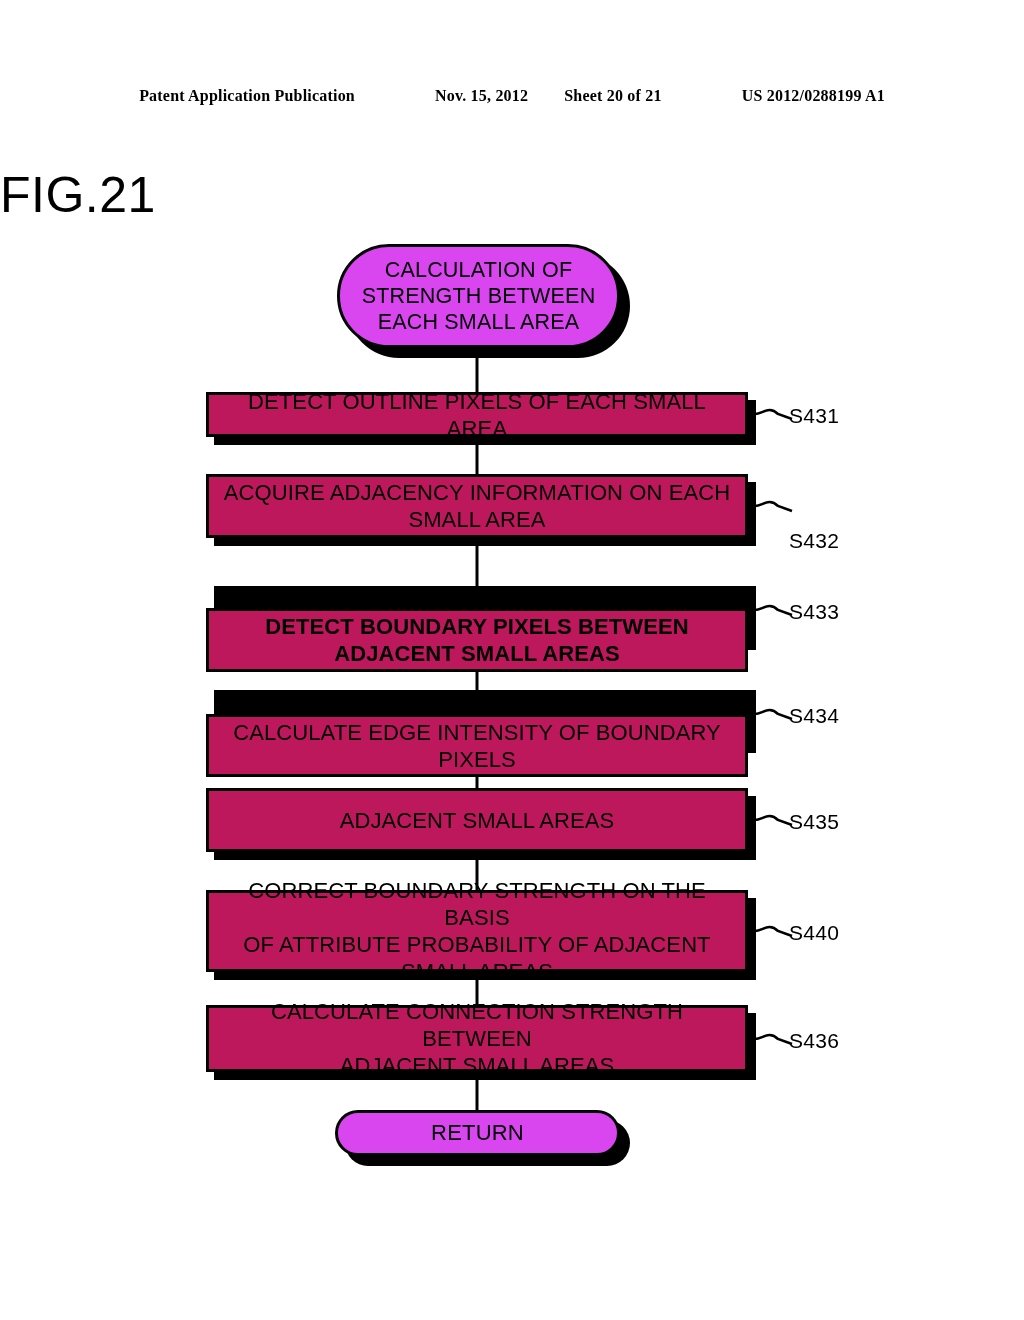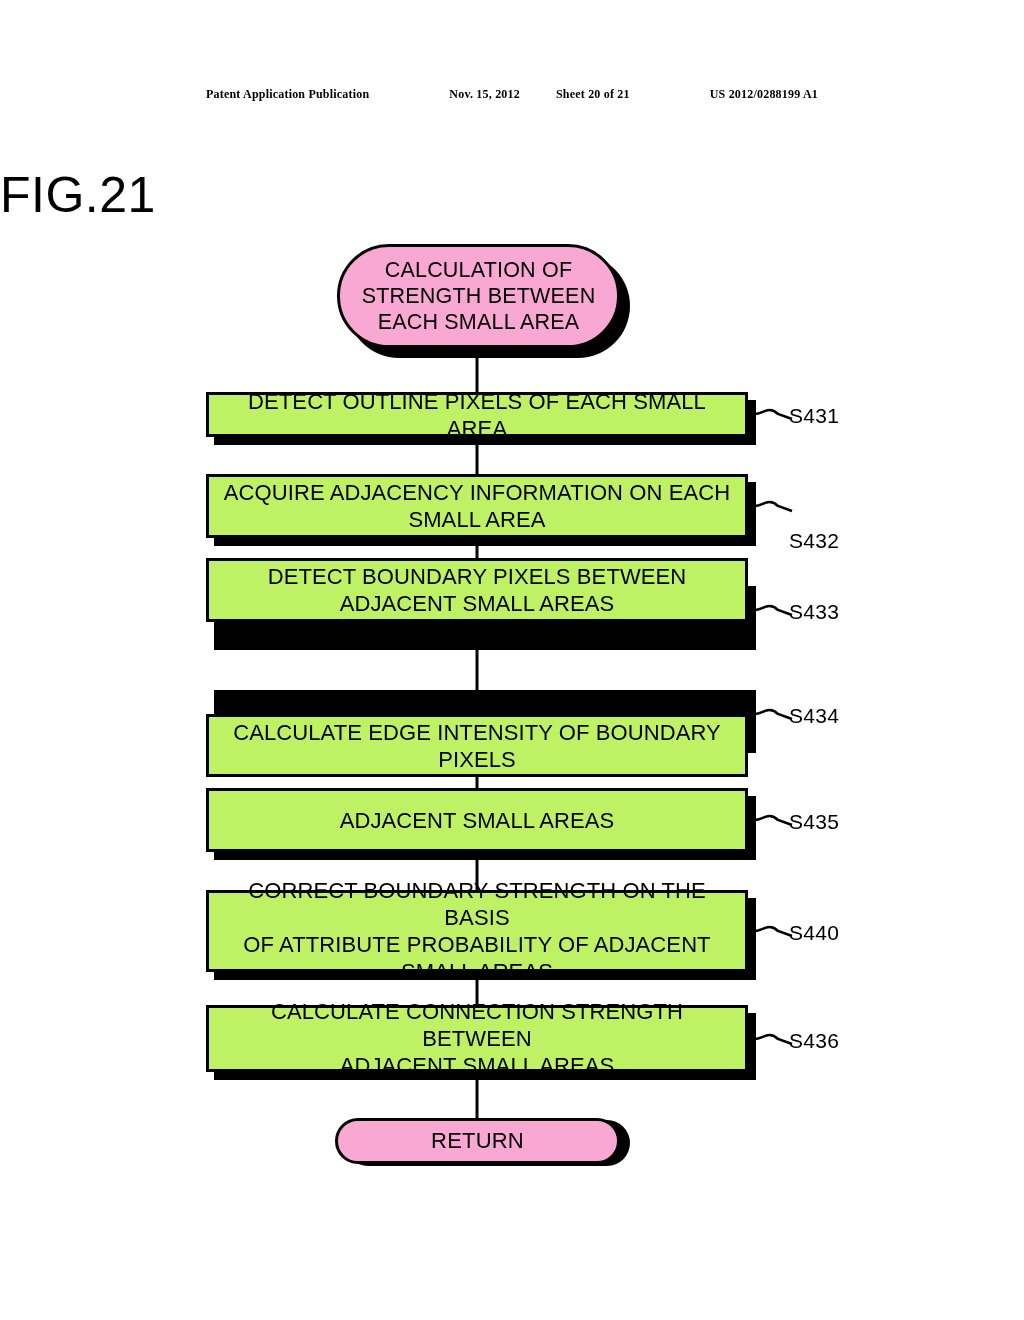--- a/index.html
+++ b/index.html
@@ -18,21 +18,21 @@
 
   
   .pub-header {
     position: absolute;
     top: 87px;
     left: 0;
     width: 1024px;
     height: 26px;
     font-family: "Liberation Serif", serif;
     font-weight: bold;
-    font-size: 12px;
+    font-size: 16px;
     letter-spacing: 0.2px;
     display: flex;
     justify-content: center;
     align-items: baseline;
     white-space: nowrap;
     gap: 36px;
   }
   .pub-header .h-title { }
   .pub-header .h-date  { margin-left: 44px; }
   .pub-header .h-sheet { }
@@ -57,42 +57,42 @@
     left: 0;
     width: 1024px;
     height: 1320px;
   }
 
   
   .terminator {
     position: absolute;
     box-sizing: border-box;
     border: 3px solid #000;
-    background: #f9a8d4;
+    background: #d946ef;
     display: flex;
     align-items: center;
     justify-content: center;
     text-align: center;
     font-size: 21.5px;
     line-height: 26px;
     letter-spacing: 0.2px;
     z-index: 3;
   }
   .terminator-shadow {
     position: absolute;
     background: #000;
     z-index: 2;
   }
 
   
   .proc {
     position: absolute;
     box-sizing: border-box;
     border: 3px solid #000;
-    background: #bef264;
+    background: #be185d;
     display: flex;
     align-items: center;
     justify-content: center;
     text-align: center;
     font-size: 22px;
     line-height: 27px;
     letter-spacing: 0.1px;
     z-index: 3;
   }
   .proc-shadow {
@@ -190,21 +190,21 @@
       <div>ACQUIRE ADJACENCY INFORMATION ON EACH</div>
       <div>SMALL AREA</div>
     </div>
   </div>
   <svg class="leader" style="left:748px; top:492px; width:48px; height:28px;" viewBox="0 0 48 28">
     <path d="M0,10 C10,22 18,2 30,14 L44,19" fill="none" stroke="#000" stroke-width="2.5"></path>
   </svg>
   <div class="step-label" style="left:789px; top:496px;margin-top:33px;">S432</div>
 
   <div class="proc-shadow" style="left:214px; top:586px; width:542px; height:64px;"></div>
-  <div class="proc" style="left:206px; top:558px; width:542px; height:64px;">
+  <div class="proc" style="left:206px; top:608px; width:542px; height:64px;font-weight:bold;">
     <div class="proc-text">
       <div>DETECT BOUNDARY PIXELS BETWEEN</div>
       <div>ADJACENT SMALL AREAS</div>
     </div>
   </div>
   <svg class="leader" style="left:748px; top:596px; width:48px; height:28px;" viewBox="0 0 48 28">
     <path d="M0,10 C10,22 18,2 30,14 L44,19" fill="none" stroke="#000" stroke-width="2.5"></path>
   </svg>
   <div class="step-label" style="left:789px; top:600px;text-align:right;">S433</div>
 
@@ -250,17 +250,17 @@
       <div>CALCULATE CONNECTION STRENGTH BETWEEN</div>
       <div>ADJACENT SMALL AREAS</div>
     </div>
   </div>
   <svg class="leader" style="left:748px; top:1025px; width:48px; height:28px;" viewBox="0 0 48 28">
     <path d="M0,10 C10,22 18,2 30,14 L44,19" fill="none" stroke="#000" stroke-width="2.5"></path>
   </svg>
   <div class="step-label" style="left:789px; top:1029px;">S436</div>
 
   <div class="terminator-shadow" style="left:345px; top:1120px; width:285px; height:46px; border-radius:23px;"></div>
-  <div class="terminator" style="left:335px; top:1110px; width:285px; height:46px; border-radius:23px; font-size:22px;margin-top:8px;">
+  <div class="terminator" style="left:335px; top:1110px; width:285px; height:46px; border-radius:23px; font-size:22px;">
     <div>RETURN</div>
   </div>
 
 </div>
 
 </body></html>

